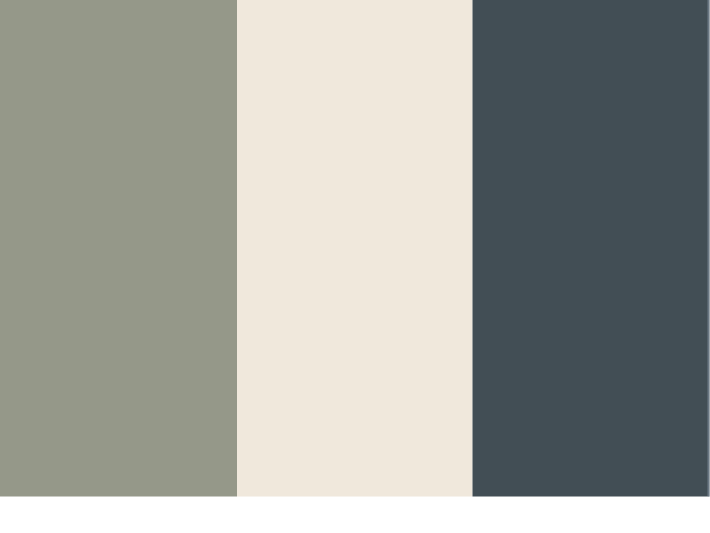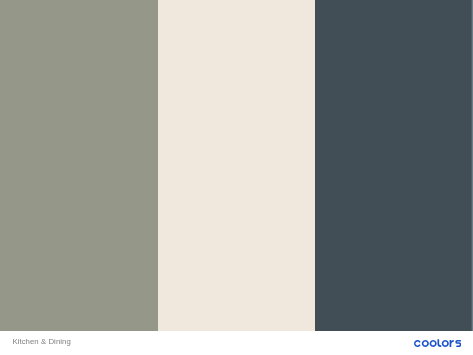--- a/index.html
+++ b/index.html
@@ -40,30 +40,13 @@
 <div class="page">
 
   <div class="palette">
     <div class="swatch" style="background: rgb(149, 152, 137);"></div>
     <div class="swatch" style="background: rgb(240, 232, 220);"></div>
     <div class="swatch" style="background: rgb(66, 78, 85);"></div>
   </div>
 
   <div class="edge-sheen"></div>
 
-  <div class="footer">
-    <span class="caption" style="color: rgb(128, 128, 128);">Kitchen &amp; Dining</span>
-
-    <span class="logo">
-      <svg viewBox="0 18.3 350.8 57.7" aria-hidden="true">
-        <g fill="#1A53CC">
-          <path d="M 49.56 39.01 A 26 26 0 1 0 49.56 60.99 L 38.69 55.92 A 14 14 0 1 1 38.69 44.08 Z"></path>
-          <path transform="translate(58,0)" d="M26,24 A26,26 0 1 1 25.99,24 Z M26,36 A14,14 0 1 0 26.01,36 Z"></path>
-          <path transform="translate(116,0)" d="M26,24 A26,26 0 1 1 25.99,24 Z M26,36 A14,14 0 1 0 26.01,36 Z"></path>
-          <path transform="translate(174,0)" d="M0,18.3 h12.4 v31.7 a13.8,13.8 0 0 0 13.8,13.8 h2 v12 h-3 a24.4,24.4 0 0 1 -25.2,-24.4 Z"></path>
-          <path transform="translate(206,0)" d="M26,24 A26,26 0 1 1 25.99,24 Z M26,36 A14,14 0 1 0 26.01,36 Z"></path>
-          <path transform="translate(264,0)" d="M0,24.6 h12.4 v9 a24,24 0 0 1 18.6,-9.8 v12.6 a18.6,18.6 0 0 0 -18.6,18.6 v21 h-12.4 Z"></path>
-          <path transform="translate(301,0)" fill="none" stroke="#1A53CC" stroke-width="11.8" stroke-linecap="round" d="M 42.5 29.9 H 19.5 a 8.5 8.5 0 0 0 0 17 h 12.5 a 11.9 11.9 0 0 1 0 23.8 H 17.5"></path>
-        </g>
-      </svg>
-    </span>
-  </div>
 </div>
 
 </body></html>

